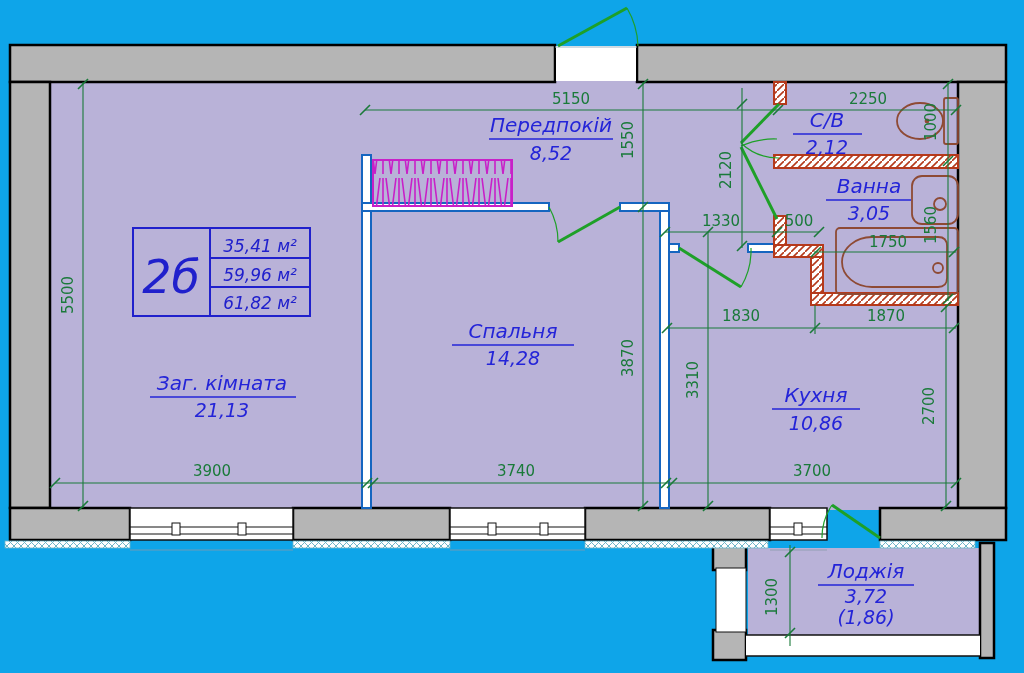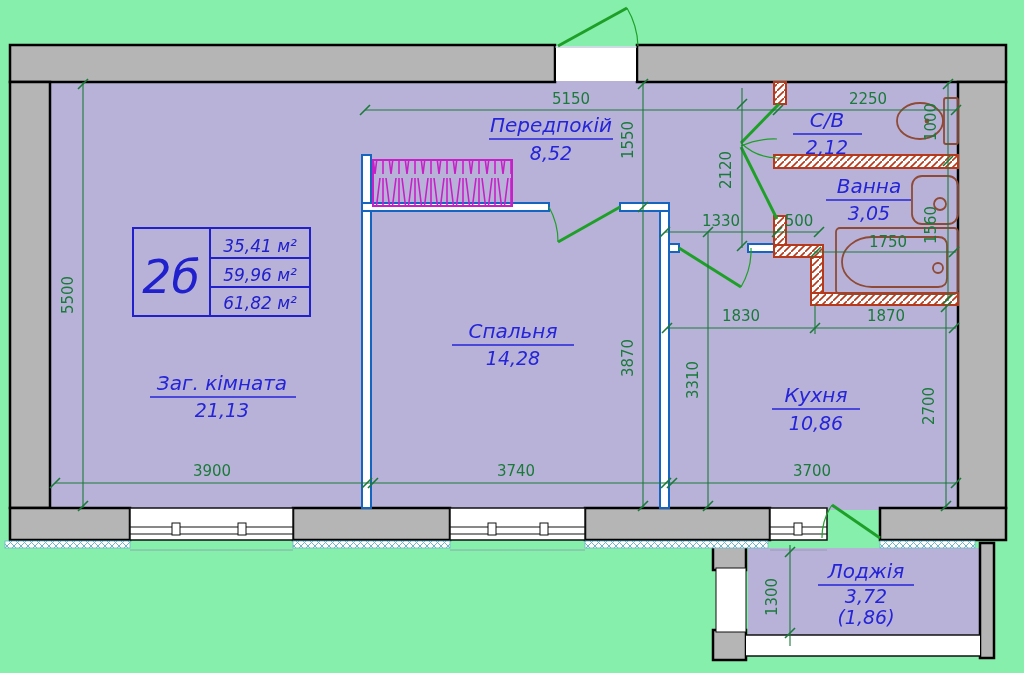--- a/index.html
+++ b/index.html
@@ -1,16 +1,16 @@
 <!DOCTYPE html>
 <html><head>
 <meta charset="utf-8">
 <style>
   html,body{margin:0;padding:0;background:#ffffff;}
-  .stage{position:relative;width:1024px;height:673px;background:#86efac;overflow:hidden;}
+  .stage{position:relative;width:1024px;height:673px;background:#0ea5e9;overflow:hidden;}
   svg{display:block;}
   text{font-family:"DejaVu Sans",sans-serif;}
   .dim{fill:#1a7a3a;font-size:15px;}
   .room{fill:#2424d8;font-style:italic;font-size:20px;text-anchor:middle;}
   .area{fill:#2424d8;font-style:italic;font-size:19px;text-anchor:middle;}
   .tb{fill:#2020cc;font-style:italic;text-anchor:middle;}
 </style>
 </head>
 <body>
 

